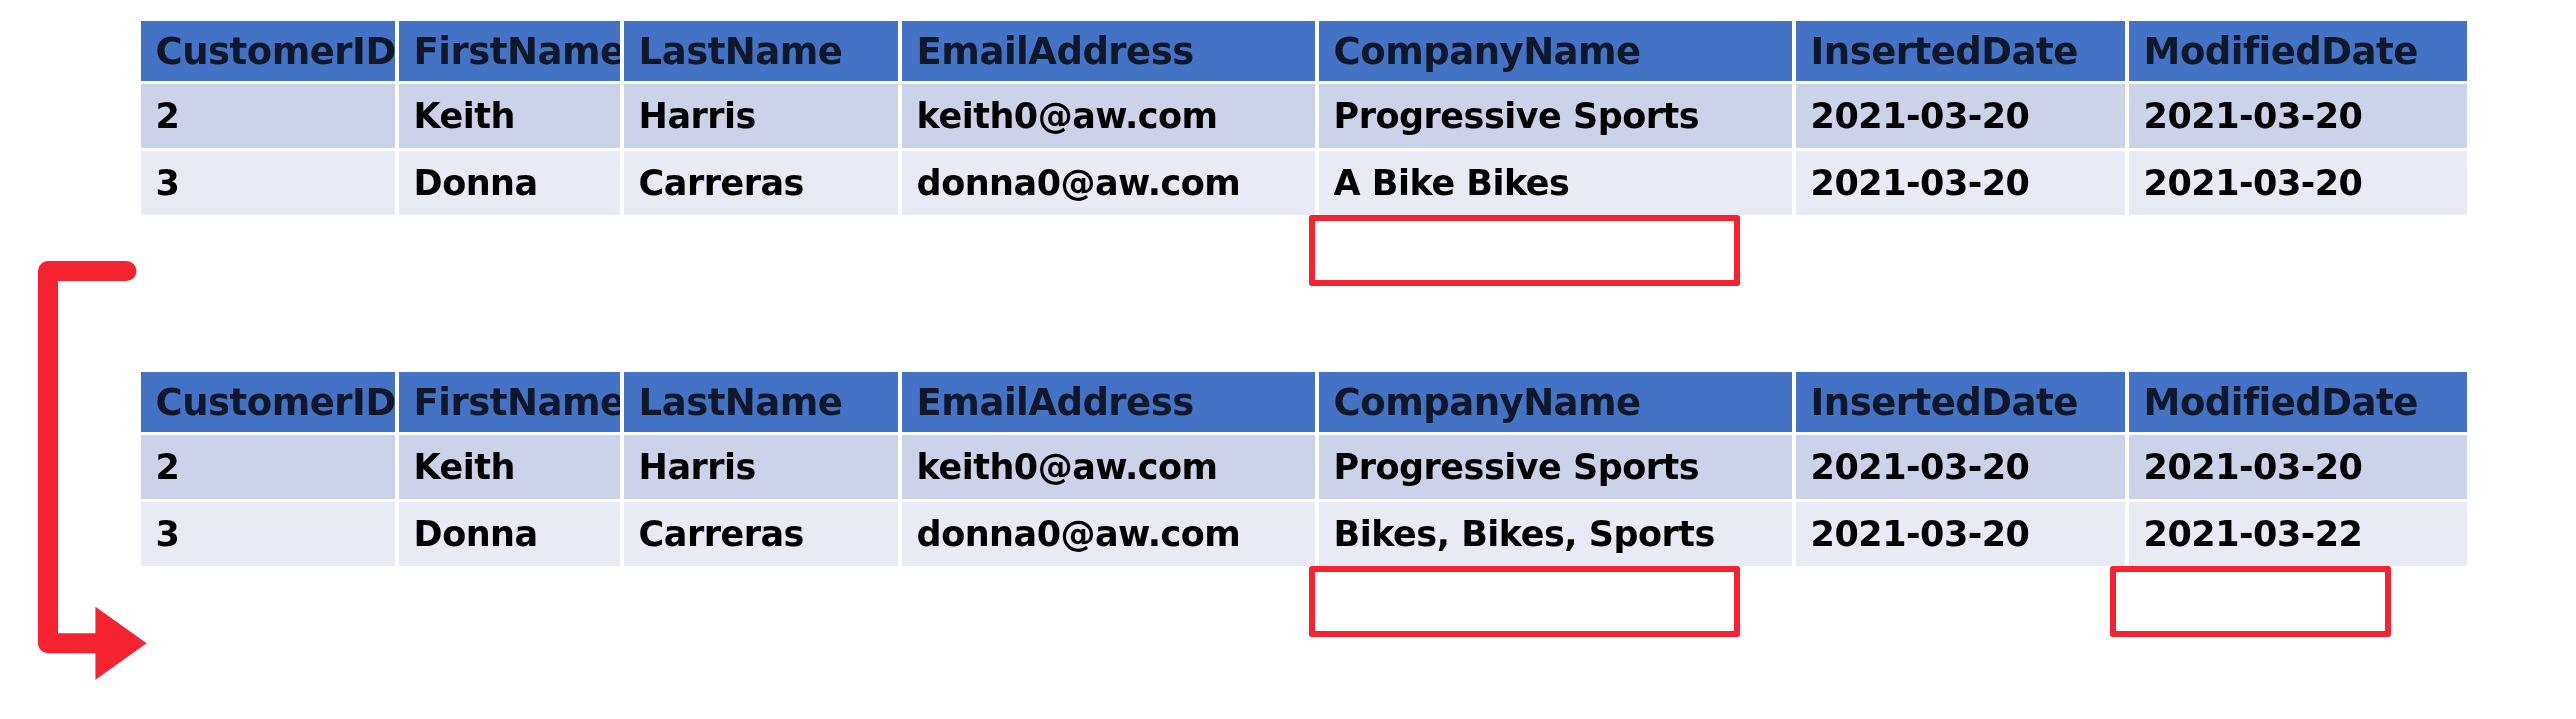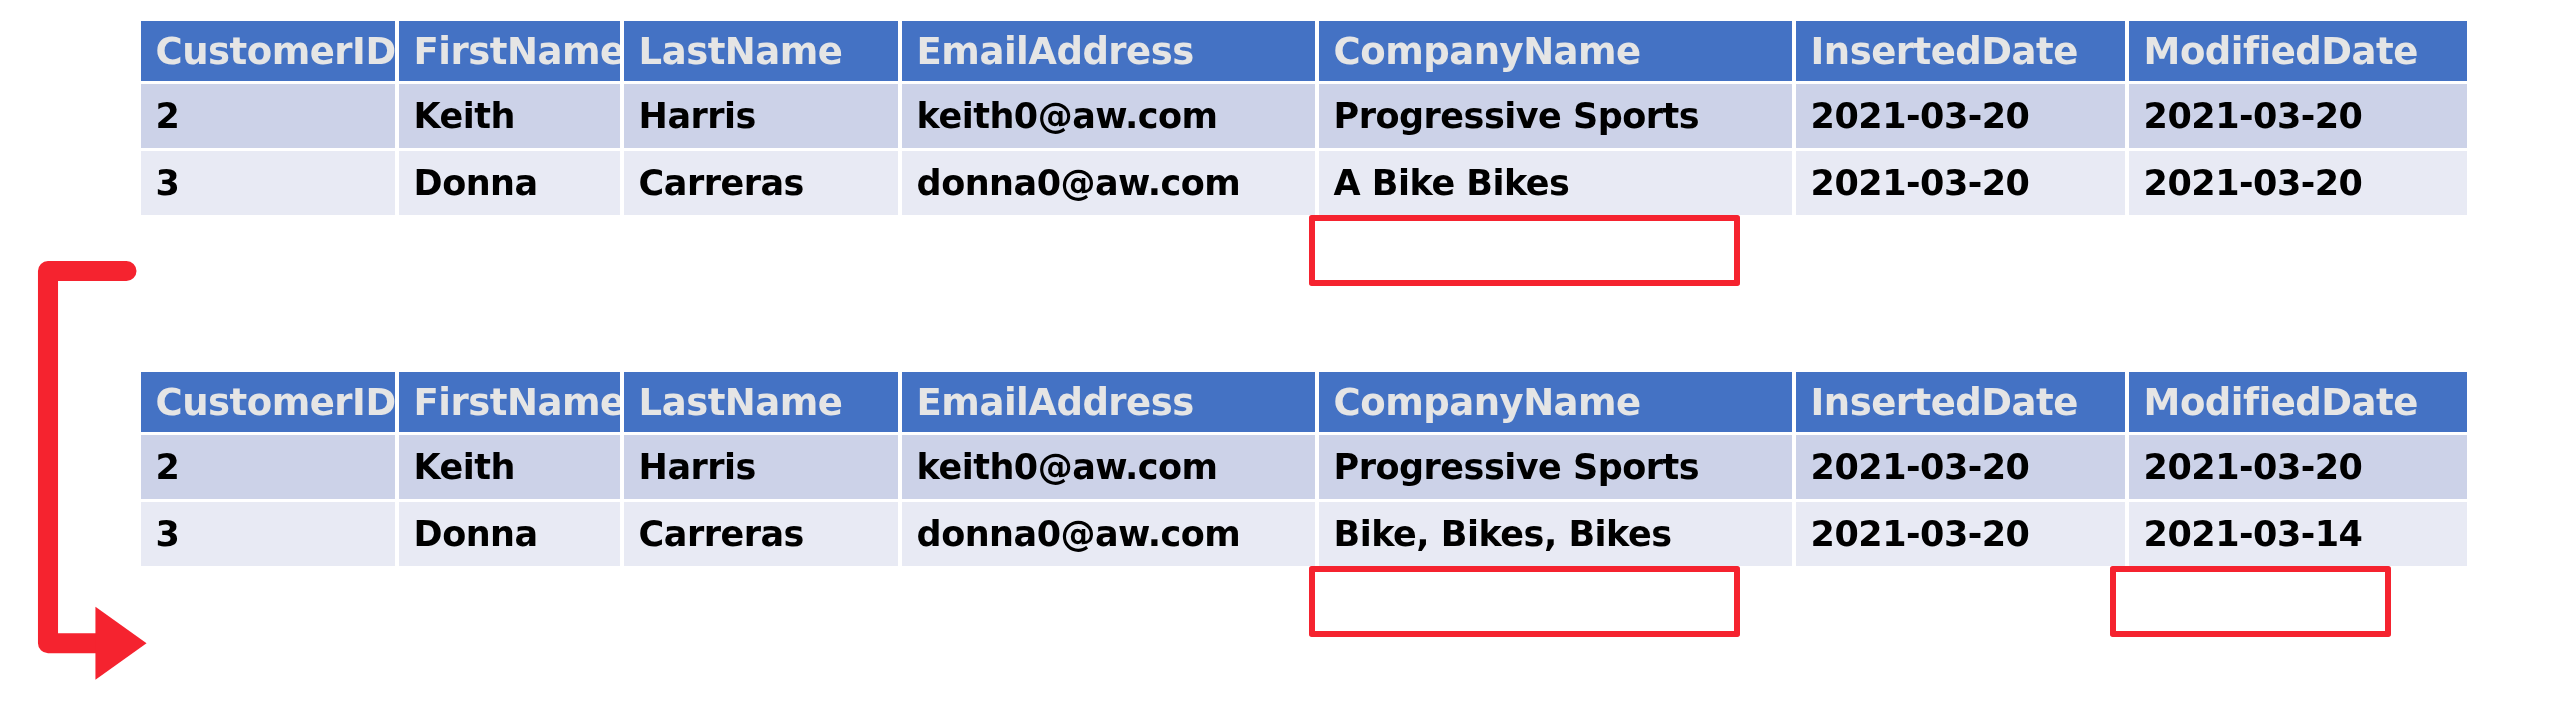--- a/index.html
+++ b/index.html
@@ -37,21 +37,21 @@
     padding: 0 14.6px;
     margin: 0;
     text-align: left;
     vertical-align: middle;
     white-space: nowrap;
     overflow: hidden;
   }
 
   .grid thead th {
     background: #4472c4;
-    color: #e5e5e5;
+    color: #0f172a;
     height: 60px;
     font-size: 37px;
     font-weight: bold;
     font-family: "DejaVu Sans", sans-serif;
     letter-spacing: -0.5px;
   }
 
   .grid tbody td {
     height: 64px;
     font-size: 35px;
@@ -170,23 +170,23 @@
         <td>keith0@aw.com</td>
         <td>Progressive Sports</td>
         <td>2021-03-20</td>
         <td>2021-03-20</td>
       </tr>
       <tr class="band-b">
         <td>3</td>
         <td>Donna</td>
         <td>Carreras</td>
         <td>donna0@aw.com</td>
-        <td>Bike, Bikes, Bikes</td>
+        <td>Bikes, Bikes, Sports</td>
         <td>2021-03-20</td>
-        <td>2021-03-14</td>
+        <td>2021-03-22</td>
       </tr>
     </tbody>
   </table>
 
   <div class="redbox" id="box-company-1"></div>
   <div class="redbox" id="box-company-2"></div>
   <div class="redbox" id="box-modified-2"></div>
 
   <svg class="arrow-layer" viewBox="0 0 2822 788">
     <path d="M 138 297 L 52 297 L 52 705 L 112 705" fill="none" stroke="#f5232f" stroke-width="22" stroke-linecap="round" stroke-linejoin="round"></path>

